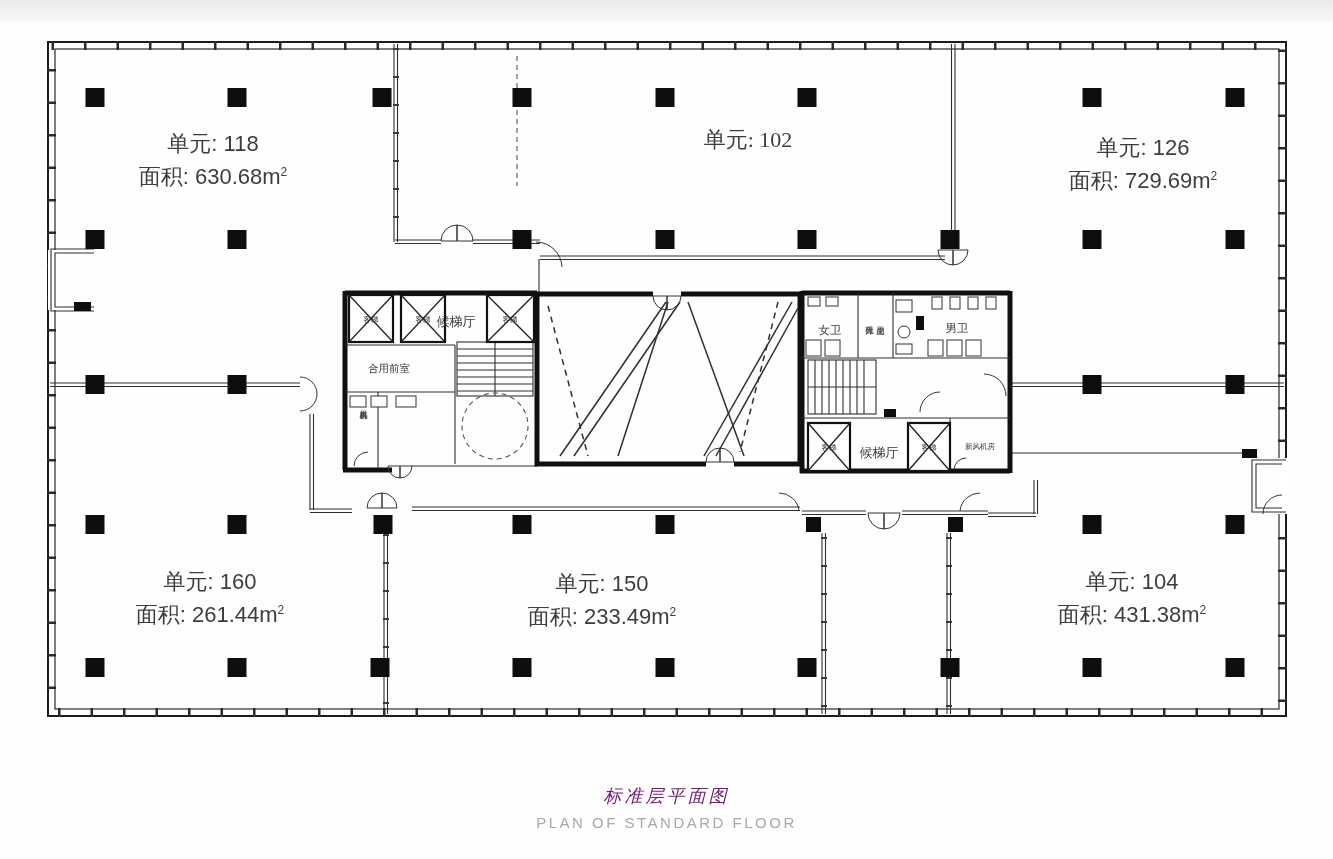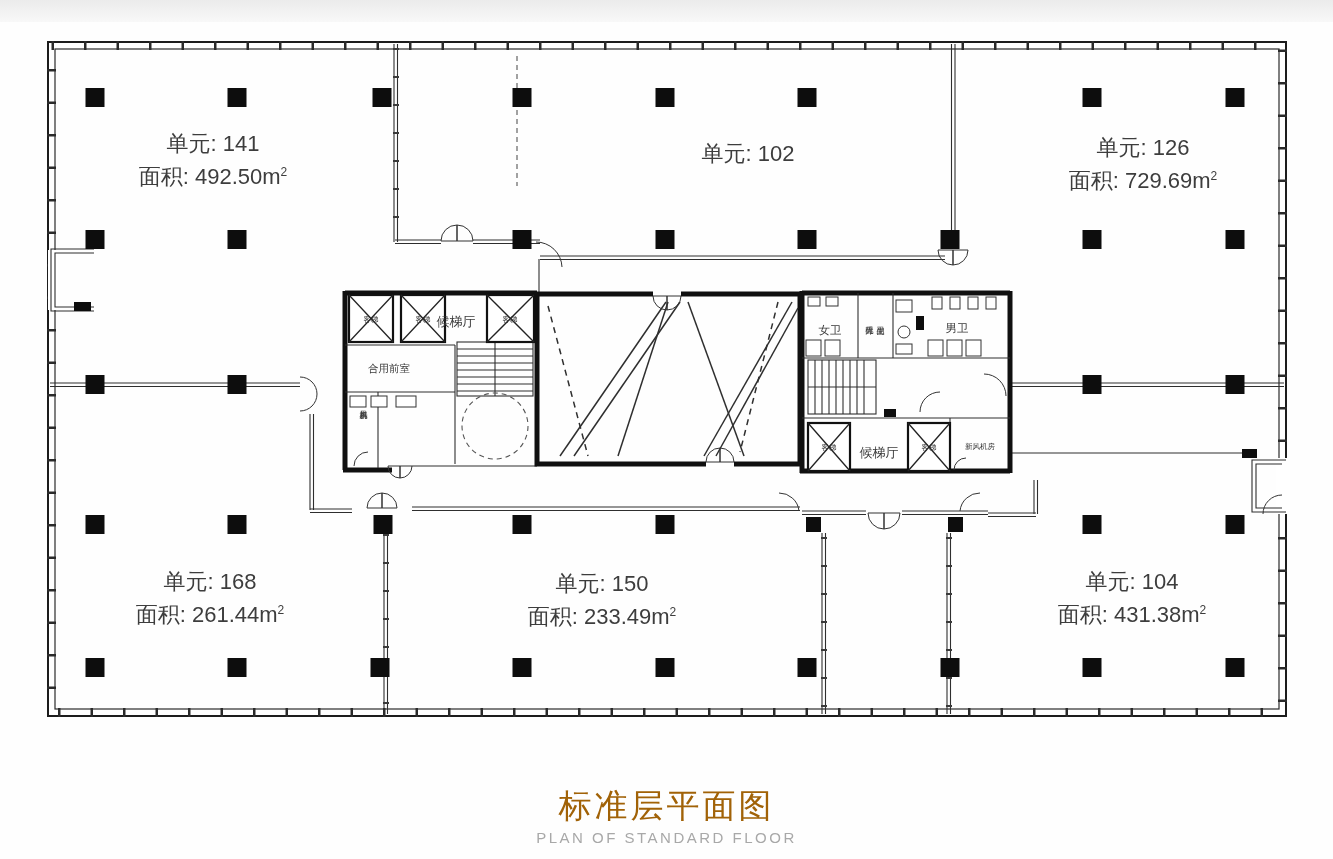--- a/index.html
+++ b/index.html
@@ -31,22 +31,22 @@
   .lbl10{font-size:10.5px;}
   .lbl8{font-size:8px;}
   .lbl7{font-size:7.5px;fill:#333;}
   .vtext{writing-mode:vertical-rl;glyph-orientation-vertical:0;}
   
   .unit-label{position:absolute;width:260px;text-align:center;color:#3d3d3d;}
   .unit-label .l1{font-size:22px;line-height:26px;}
   .unit-label .l2{font-size:22px;line-height:30px;}
   .unit-label sup{font-size:12px;}
   .caption{position:absolute;left:0;top:784px;width:1333px;text-align:center;}
-  .caption .zh{font-size:33px;color:#a16207;letter-spacing:3px;}
-  .caption .en{font-size:15px;color:#a8a8a8;letter-spacing:2.5px;}
+  .caption .zh{font-size:18px;color:#701a75;letter-spacing:3px;font-style:italic;}
+  .caption .en{font-size:15px;color:#a8a8a8;letter-spacing:2.5px;margin-top:6px;}
 </style>
 </head>
 <body>
 
 <div class="stage">
   <div class="topband"></div>
 
   <svg width="1333" height="859" viewBox="0 0 1333 859">
 
     <g>
@@ -333,40 +333,40 @@
       <text x="980" y="449" class="lbl lbl7">新风机房</text>
       <text x="371" y="322" class="lbl lbl7">客梯</text>
       <text x="423" y="322" class="lbl lbl7">客梯</text>
       <text x="510" y="322" class="lbl lbl7">客梯</text>
       <text x="829" y="450" class="lbl lbl7">客梯</text>
       <text x="929" y="450" class="lbl lbl7">客梯</text>
     </g>
   </svg>
 
   <div class="unit-label" style="left:83px;top:131px;">
-    <div class="l1">单元: 141</div>
-    <div class="l2"><span>面积: 492.50m</span><sup>2</sup></div>
-  </div>
-  <div class="unit-label" style="left:618px;top:141px;">
+    <div class="l1">单元: 118</div>
+    <div class="l2"><span>面积: 630.68m</span><sup>2</sup></div>
+  </div>
+  <div class="unit-label" style="left:618px;top:127px;font-family:Liberation Serif, serif;">
     <div class="l1">单元: 102</div>
   </div>
   <div class="unit-label" style="left:1013px;top:135px;">
     <div class="l1">单元: 126</div>
     <div class="l2"><span>面积: 729.69m</span><sup>2</sup></div>
   </div>
   <div class="unit-label" style="left:1002px;top:569px;">
     <div class="l1">单元: 104</div>
     <div class="l2"><span>面积: 431.38m</span><sup>2</sup></div>
   </div>
   <div class="unit-label" style="left:472px;top:571px;">
     <div class="l1">单元: 150</div>
     <div class="l2"><span>面积: 233.49m</span><sup>2</sup></div>
   </div>
   <div class="unit-label" style="left:80px;top:569px;">
-    <div class="l1">单元: 168</div>
+    <div class="l1">单元: 160</div>
     <div class="l2"><span>面积: 261.44m</span><sup>2</sup></div>
   </div>
 
   <div class="caption">
     <div class="zh">标准层平面图</div>
     <div class="en">PLAN OF STANDARD FLOOR</div>
   </div>
 </div>
 
 </body></html>

